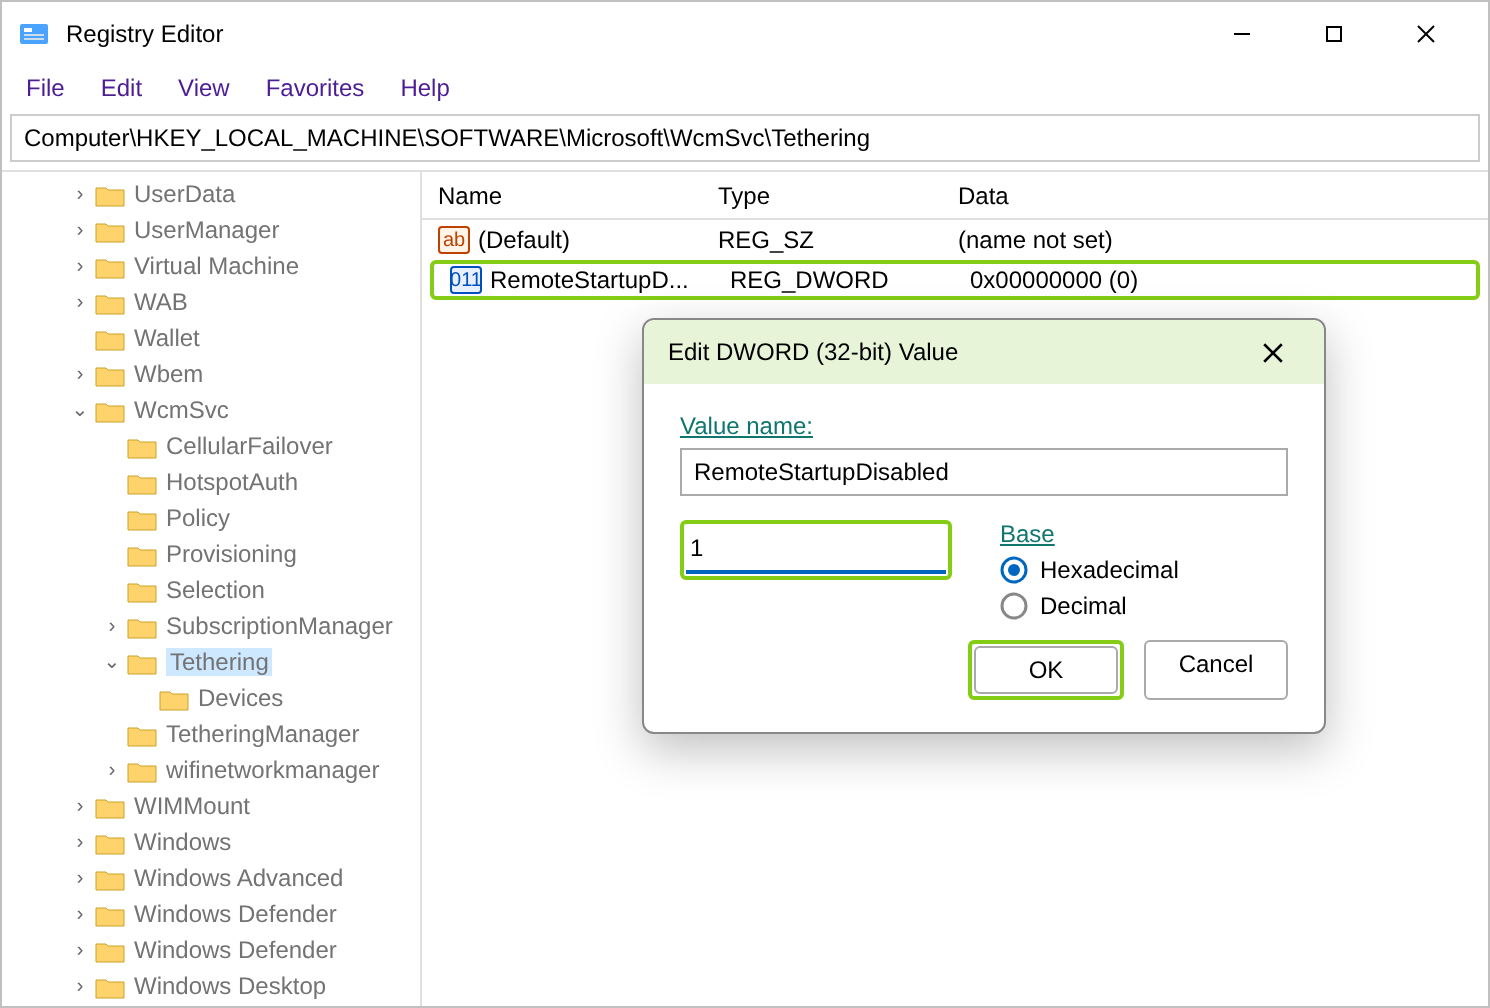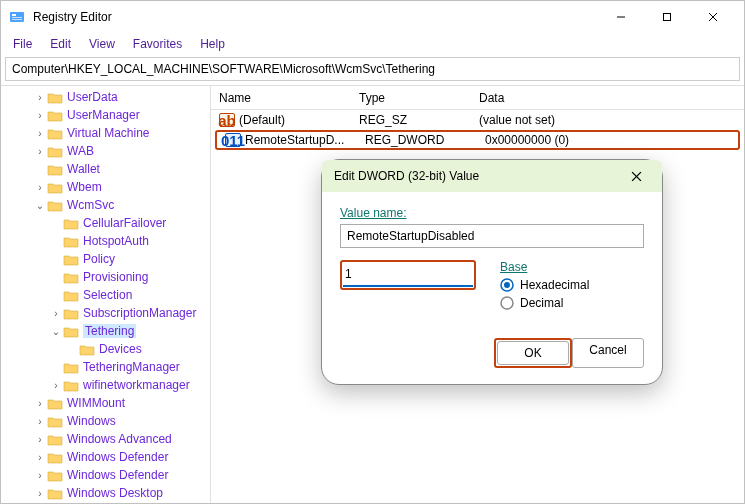--- a/index.html
+++ b/index.html
@@ -19,46 +19,46 @@
 .listheader { display: flex; height: 24px; align-items: center; border-bottom: 1px solid #e0e0e0; }
 .listheader .col { padding: 0 8px; color: #000; }
 .listheader .col.name { width: 140px; }
 .listheader .col.type { width: 120px; }
 .listheader .col.data { flex: 1; }
 .listrow { display: flex; height: 20px; align-items: center; padding: 0 0 0 4px; }
 .listrow .cell { padding: 0 4px; white-space: nowrap; overflow: hidden; text-overflow: ellipsis; }
 .listrow .cell.name { width: 140px; display: flex; align-items: center; gap: 4px; }
 .listrow .cell.type { width: 120px; }
 .listrow .cell.data { flex: 1; }
-.iconbox { width: 16px; height: 14px; display: inline-flex; align-items: center; justify-content: center; font-size: 15px; font-weight: bold; border: 1px solid; border-radius: 2px; }
+.iconbox { width: 16px; height: 14px; display: inline-flex; align-items: center; justify-content: center; font-size: 10px; font-weight: normal; border: 1px solid; border-radius: 2px; }
 .iconbox.sz { color: #c04000; border-color: #c04000; background: #fff4e8; }
 .iconbox.dw { color: #0050c0; border-color: #0050c0; background: #e8f0ff; }
-.redbox { border: 2px solid #c2410c; border-radius: 3px; }
+.redbox { border: 2px solid #84cc16; border-radius: 3px; }
 .tree { padding-left: 4px; }
 .tnode { display: flex; align-items: center; height: 18px; white-space: nowrap; }
 .tnode .chev { width: 14px; display: inline-flex; justify-content: center; color: #666; font-size: 10px; }
 .tnode .fldr { width: 16px; height: 13px; margin-right: 4px; display: inline-flex; }
-.tnode .lbl { color: #6d28d9; }
+.tnode .lbl { color: #737373; }
 .tnode.sel .lbl { background: #cde8ff; padding: 0 2px; }
 .indent1 { padding-left: 28px; }
 .indent2 { padding-left: 44px; }
 .indent3 { padding-left: 60px; }
-.dialog { position: absolute; left: 320px; top: 158px; width: 342px; background: #fff; border: 1px solid #888; border-radius: 18px; box-shadow: 0 8px 24px rgba(0,0,0,0.25); }
+.dialog { position: absolute; left: 320px; top: 158px; width: 342px; background: #fff; border: 1px solid #888; border-radius: 6px; box-shadow: 0 8px 24px rgba(0,0,0,0.25); }
 .dialog .dtitle { height: 32px; display: flex; align-items: center; padding: 0 12px; background: #e8f4d8; border-radius: 6px 6px 0 0; }
 .dialog .dtitle .txt { flex: 1; font-size: 12px; }
 .dialog .dclose { width: 28px; display: flex; justify-content: center; font-size: 14px; }
 .dialog .dbody { padding: 14px 18px 16px 18px; }
 .dialog label { display: block; margin-bottom: 4px; color: #0f766e; text-decoration: underline; }
 .dialog .roinput { border: 1px solid #aaa; padding: 4px 6px; background: #fff; margin-bottom: 12px; }
 .dialog .row2 { display: flex; gap: 20px; }
 .dialog .vdata { flex: 0 0 140px; }
 .dialog .vdata input { width: 100%; border: none; border-bottom: 2px solid #0067c0; padding: 4px 2px; outline: none; font-size: 12px; }
 .dialog .base { flex: 1; }
 .dialog .radio { display: flex; align-items: center; gap: 6px; margin-bottom: 4px; }
-.dialog .btnrow { display: flex; justify-content: flex-end; margin-top: 24px; }
+.dialog .btnrow { display: flex; justify-content: flex-end; gap: 10px; margin-top: 6px; }
 .dialog .btn { min-width: 72px; padding: 4px 14px; border: 1px solid #aaa; border-radius: 3px; background: #fff; text-align: center; }
 .folder-svg { fill: #ffd36b; stroke: #c9a227; stroke-width: 0.5; }
 </style>
 </head>
 <body>
 
 <div class="window">
 
   <div class="titlebar">
     <span class="appicon">
@@ -320,21 +320,21 @@
         <div class="col name">Name</div>
         <div class="col type">Type</div>
         <div class="col data">Data</div>
       </div>
       <div class="listrow">
         <div class="cell name">
             <span class="iconbox sz">ab</span>
             <span>(Default)</span>
           </div>
         <div class="cell type">REG_SZ</div>
-        <div class="cell data">(value not set)</div>
+        <div class="cell data">(name not set)</div>
       </div>
       <div class="listrow redbox" style="margin:0 4px;">
         <div class="cell name">
             <span class="iconbox dw">011</span>
             <span>RemoteStartupD...</span>
           </div>
         <div class="cell type">REG_DWORD</div>
         <div class="cell data">0x00000000 (0)</div>
       </div>
     </div>

